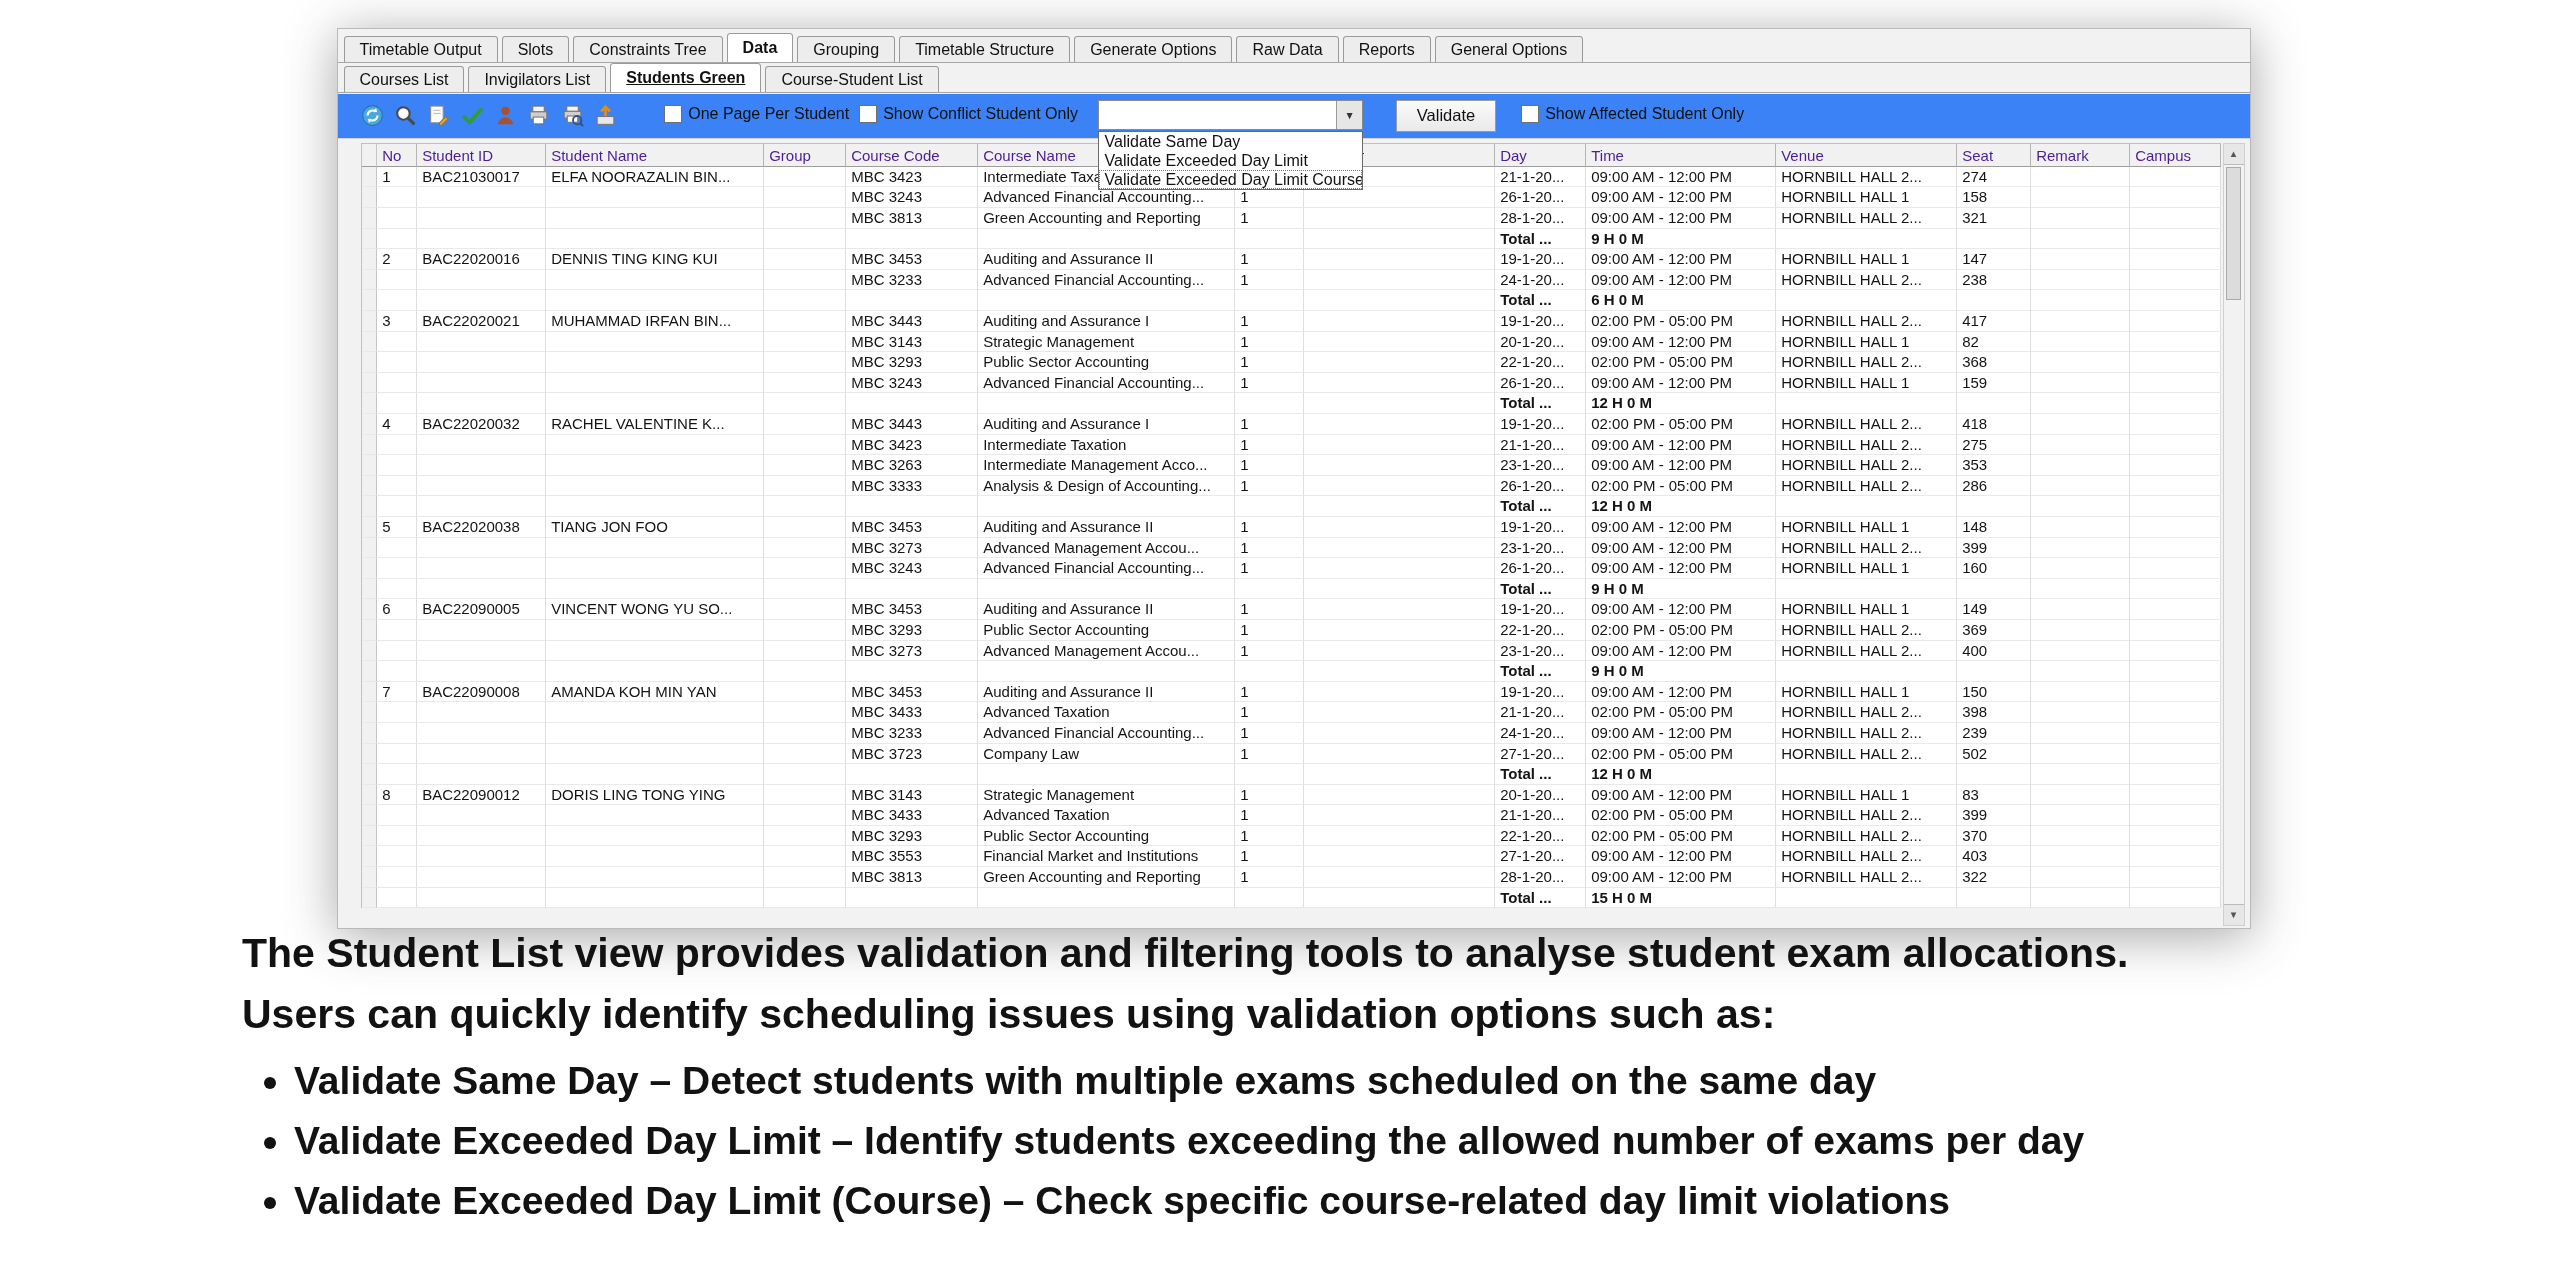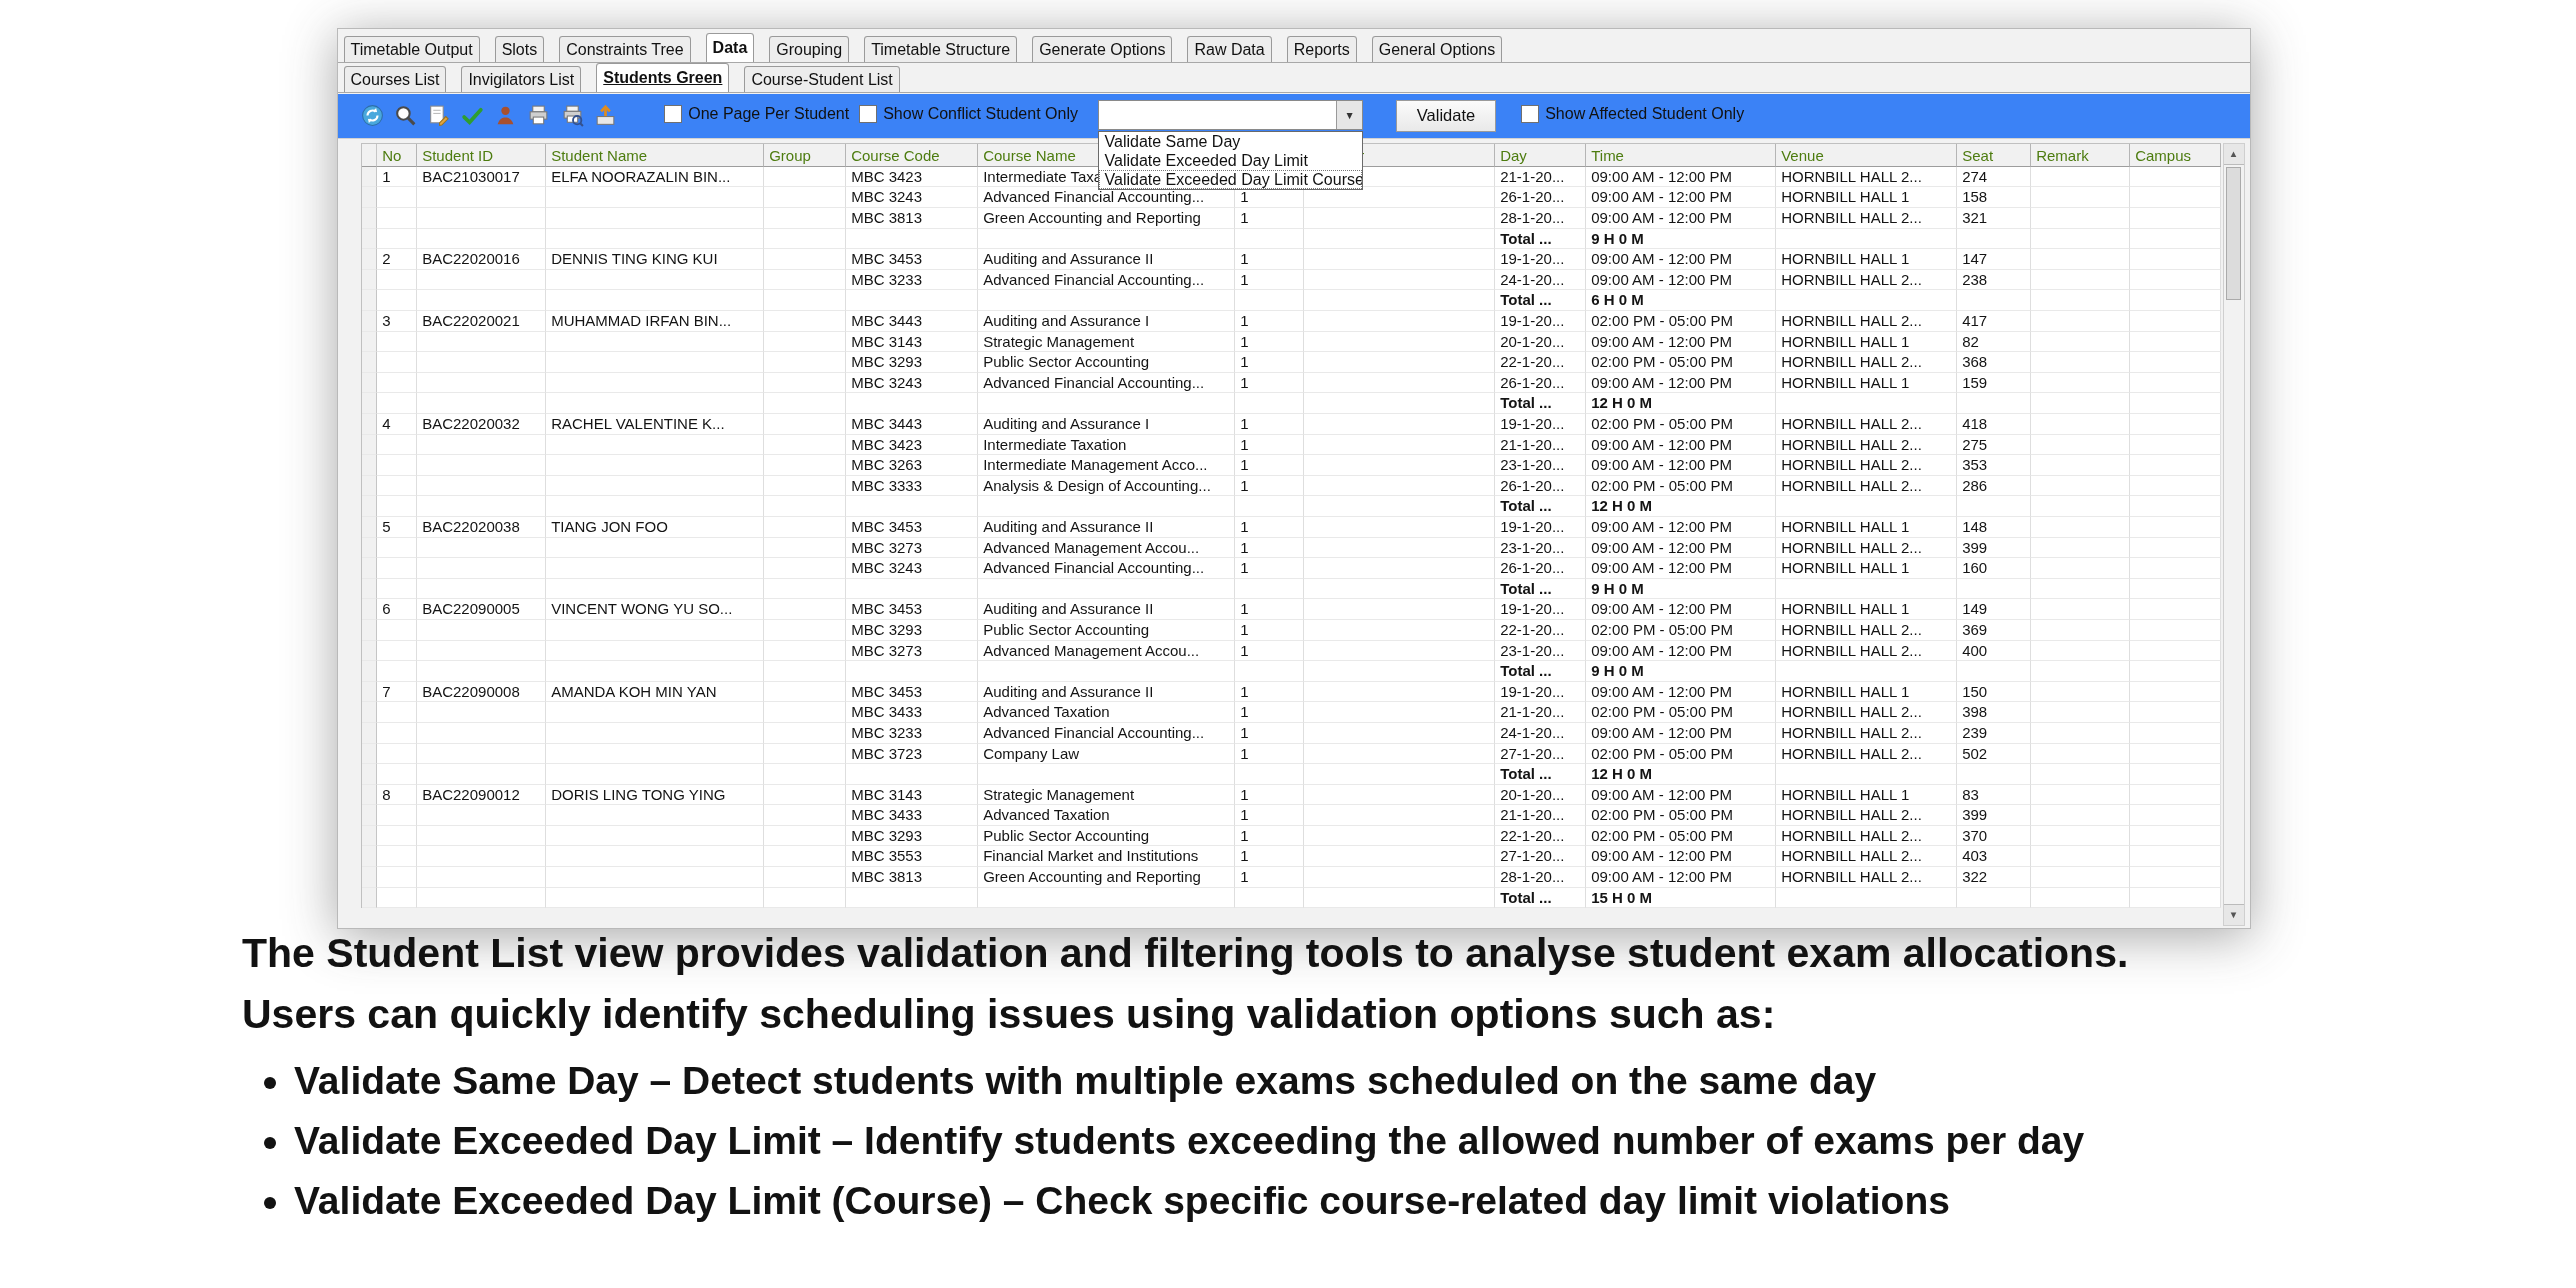--- a/index.html
+++ b/index.html
@@ -7,21 +7,21 @@
         font-family:"Liberation Sans","DejaVu Sans",sans-serif;}
 
   
   .appwin{position:absolute;left:337px;top:27.5px;width:1912px;height:899px;background:#f2f2f2;
           border:1.4px solid #b9b9b9;box-shadow:0 6.9px 48px rgba(60,60,60,.45);}
 
   .tabbar{position:absolute;left:0;display:flex;align-items:flex-end;padding-left:5.5px;
           border-bottom:1.4px solid #a8a8a8;box-sizing:border-box;width:100%;}
   .tabbar-main{top:4.1px;height:30px;}
   .tabbar-sub{top:34px;height:30px;}
-  .tab{flex:0 0 auto;height:25px;line-height:25px;padding:0 6px;margin-right:15px;background:#ededed;
+  .tab{flex:0 0 auto;height:25px;line-height:25px;padding:0 15px;margin-right:4px;background:#ededed;
        border:0.7px solid #9a9a9a;border-bottom:none;border-radius:3.4px 3.4px 0 0;font-size:16px;color:#111;
        white-space:nowrap;}
   .tab.active{background:#ffffff;height:27.5px;line-height:27.5px;font-weight:bold;}
   .tabbar-sub .tab.active{text-decoration:underline;}
 
   .toolbar{position:absolute;left:0;top:65px;width:100%;height:45px;background:#3b82f6;
            border-bottom:1.4px solid #d2d2d2;box-sizing:border-box;}
   .icon-row{position:absolute;left:19px;top:6.9px;display:flex;gap:3.4px;}
   .icon-btn{width:30px;height:30px;display:flex;align-items:center;justify-content:center;}
   .icon-btn svg{width:25px;height:25px;}
@@ -33,21 +33,21 @@
   .combo-arrow{width:25px;background:#e6e6e6;border-left:0.7px solid #9a9a9a;display:flex;align-items:center;
                justify-content:center;font-size:10.3px;color:#333;}
   .btn{position:absolute;left:1058px;top:6.2px;width:100px;height:32px;background:linear-gradient(#fbfbfb,#e9e9e9);
        border:1.4px solid #9a9a9a;font-size:16.5px;color:#111;font-family:inherit;}
 
   
   .grid{position:absolute;left:23.4px;top:114px;display:grid;
         grid-template-columns:15px 40px 129px 218px 82px 132px 257px 69px 191px 91px 190px 181px 74px 99px 91px;
         background:#fff;border-left:0.7px solid #c0c0c0;border-top:0.7px solid #c0c0c0;}
   .h{height:23.4px;line-height:23px;background:#f1f1f1;border-right:0.7px solid #b5b5b5;border-bottom:0.7px solid #9d9d9d;
-     font-size:15px;color:#4d7c0f;padding:0 0 0 4.8px;box-sizing:border-box;white-space:nowrap;overflow:hidden;}
+     font-size:15px;color:#4c1d95;padding:0 0 0 4.8px;box-sizing:border-box;white-space:nowrap;overflow:hidden;}
   .c{height:20.6px;line-height:20px;border-right:0.7px solid #dedede;border-bottom:0.7px solid #e9e9e9;font-size:15px;
      color:#141414;padding:0 0 0 4.8px;box-sizing:border-box;white-space:nowrap;overflow:hidden;background:#fff;}
   .sel{background:#f1f1f1;border-right:0.7px solid #c5c5c5;padding:0;}
   .bold{font-weight:bold;}
 
   
   .dd-list{position:absolute;left:760px;top:102px;width:265px;background:#fff;border:1.4px solid #6a6a6a;
            box-sizing:border-box;z-index:50;}
   .dd-item{height:19px;line-height:19px;font-size:16px;padding-left:5.5px;color:#111;white-space:nowrap;overflow:hidden;}
   .dd-item.focused{outline:1.4px dotted #777;outline-offset:-1.4px;}

